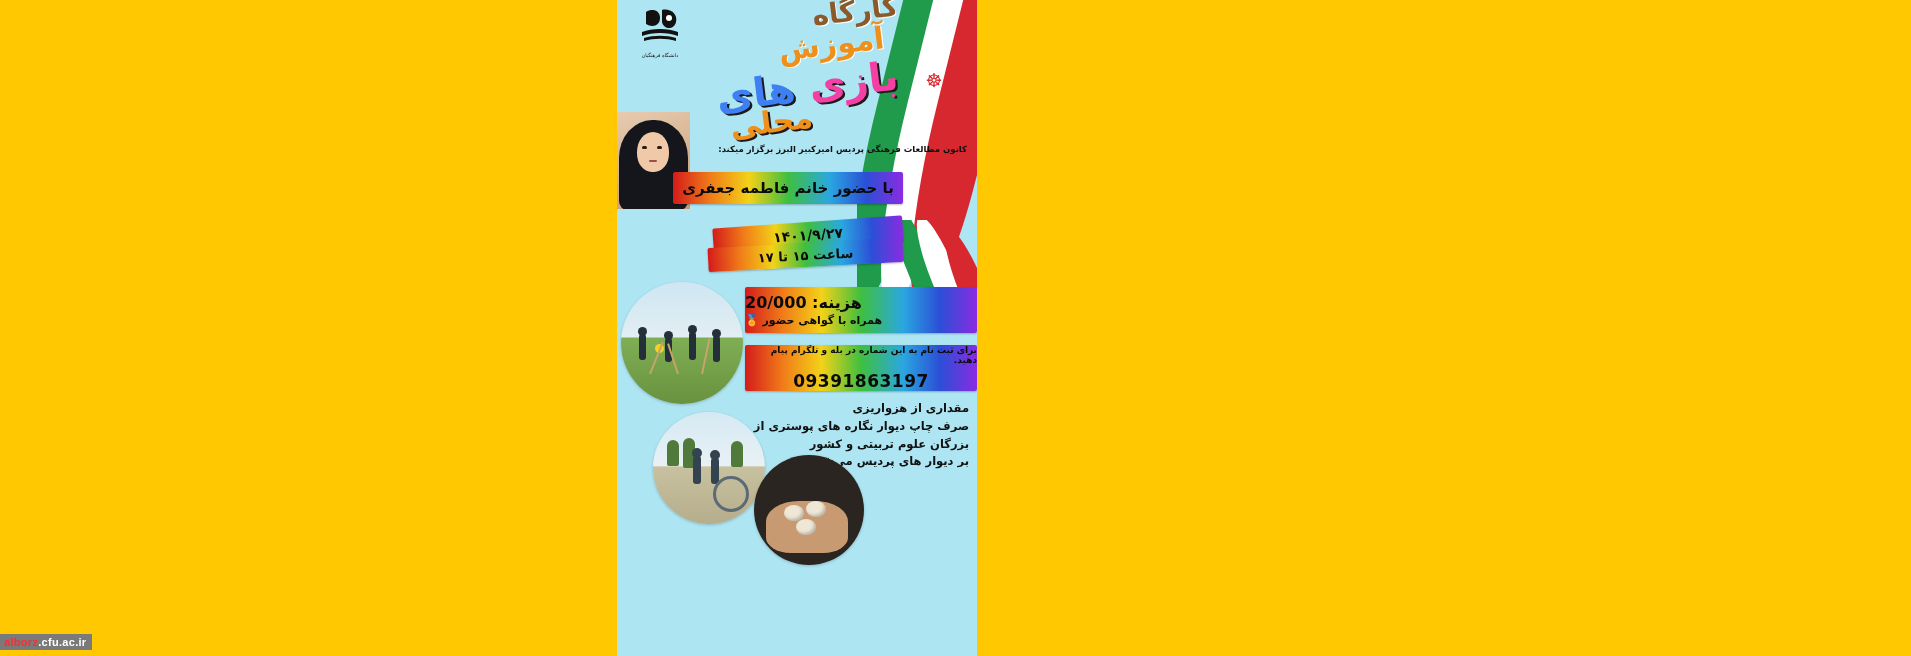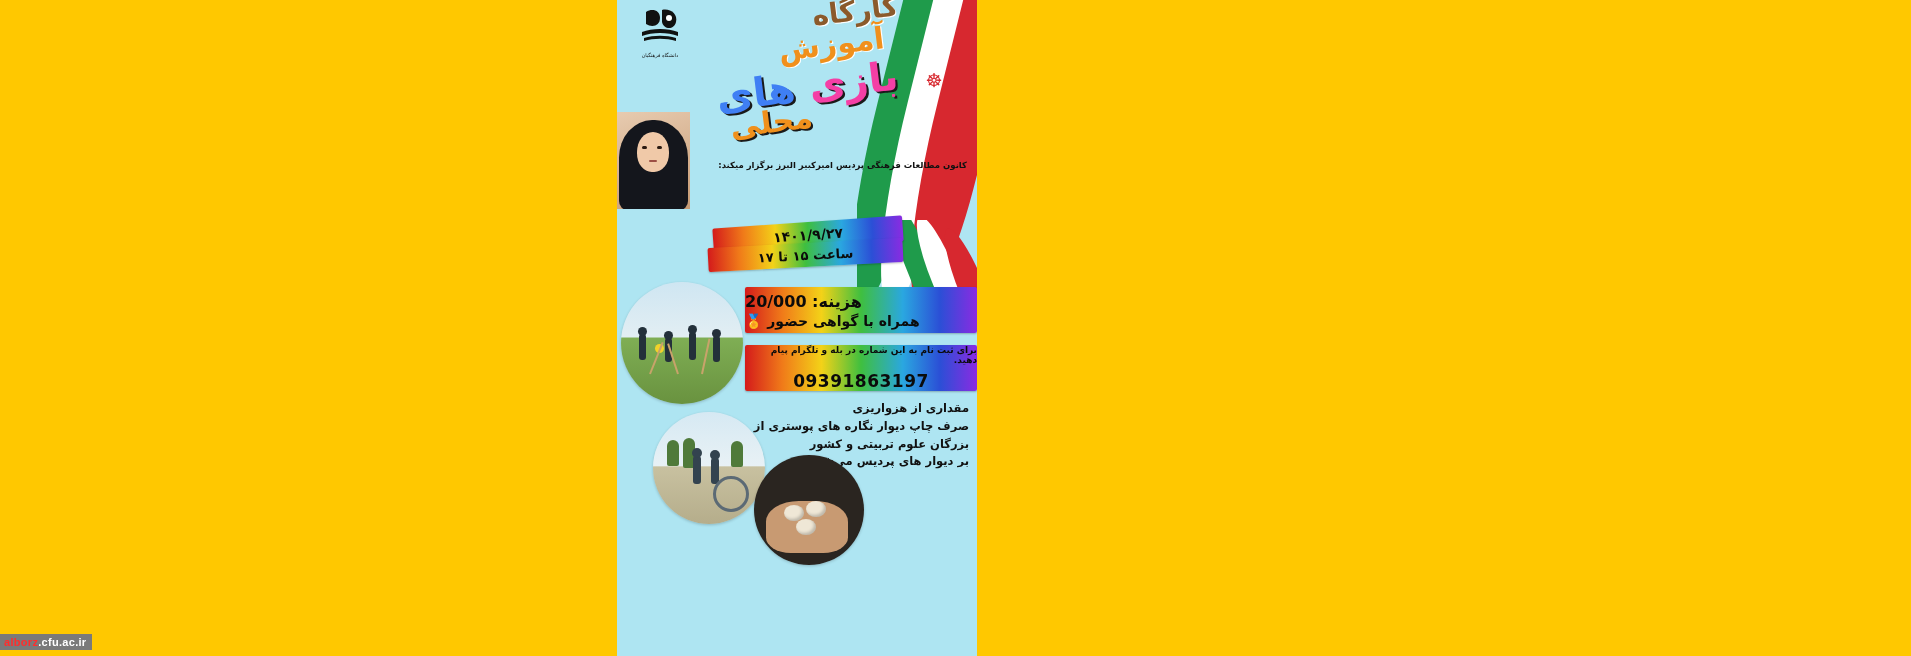--- a/index.html
+++ b/index.html
@@ -152,21 +152,21 @@
     color: #f0901c;
     transform: rotate(-7deg);
     margin: 2px 86px 0 0;
     text-shadow: 2px 2px 0 #1a1a1a;
   }
 
   
   .organiser {
     position: absolute;
     right: 10px;
-    top: 160px;
+    top: 144px;
     width: 290px;
     text-align: right;
     font-size: 8.5px;
     font-weight: bold;
     color: #111;
   }
 
   
   .ribbon {
     position: absolute;
@@ -187,21 +187,21 @@
   #ribbon-guest span { font-size: 15px; }
 
   #ribbon-date { right: 74px; top: 222px; width: 190px; height: 26px; transform: rotate(-4deg); }
   #ribbon-date span { font-size: 14px; }
 
   #ribbon-time { right: 74px; top: 243px; width: 195px; height: 24px; transform: rotate(-3deg); }
   #ribbon-time span { font-size: 13px; }
 
   #ribbon-fee { right: 0px; top: 287px; width: 232px; height: 46px; flex-direction: column; justify-content: center; align-items: flex-end; padding-right: 8px; box-sizing: border-box; }
   #ribbon-fee .fee-line { font-size: 16px; font-weight: bold; color: #0b0b0b; }
-  #ribbon-fee .fee-sub  { font-size: 14px; font-weight: bold; color: #0b0b0b; margin-top: 2px; }
+  #ribbon-fee .fee-sub  { font-size: 11px; font-weight: bold; color: #0b0b0b; margin-top: 2px; }
 
   #ribbon-register { right: 0px; top: 345px; width: 232px; height: 46px; flex-direction: column; justify-content: flex-start; align-items: center; }
   #ribbon-register .reg-line { font-size: 9px; font-weight: bold; color: #0b0b0b; }
   #ribbon-register .reg-phone { font-size: 17px; font-weight: bold; color: #0b0b0b; margin-top: 6px; letter-spacing: .5px; }
 
   
   .note {
     position: absolute;
     right: 8px;
     top: 400px;
@@ -325,20 +325,23 @@
 
     <div class="portrait">
       <div class="bg"></div>
       <div class="chador"></div>
       <div class="face"></div>
       <div class="eye l"></div>
         <div class="eye r"></div>
         <div class="mouth"></div>
     </div>
 
+    <div class="ribbon" id="ribbon-guest">
+      <span>با حضور خانم فاطمه جعفری</span>
+    </div>
 
     <div class="ribbon" id="ribbon-date">
       <span>۱۴۰۱/۹/۲۷</span>
     </div>
 
     <div class="ribbon" id="ribbon-time">
       <span>ساعت ۱۵ تا ۱۷</span>
     </div>
 
     <div class="ribbon" id="ribbon-fee">

